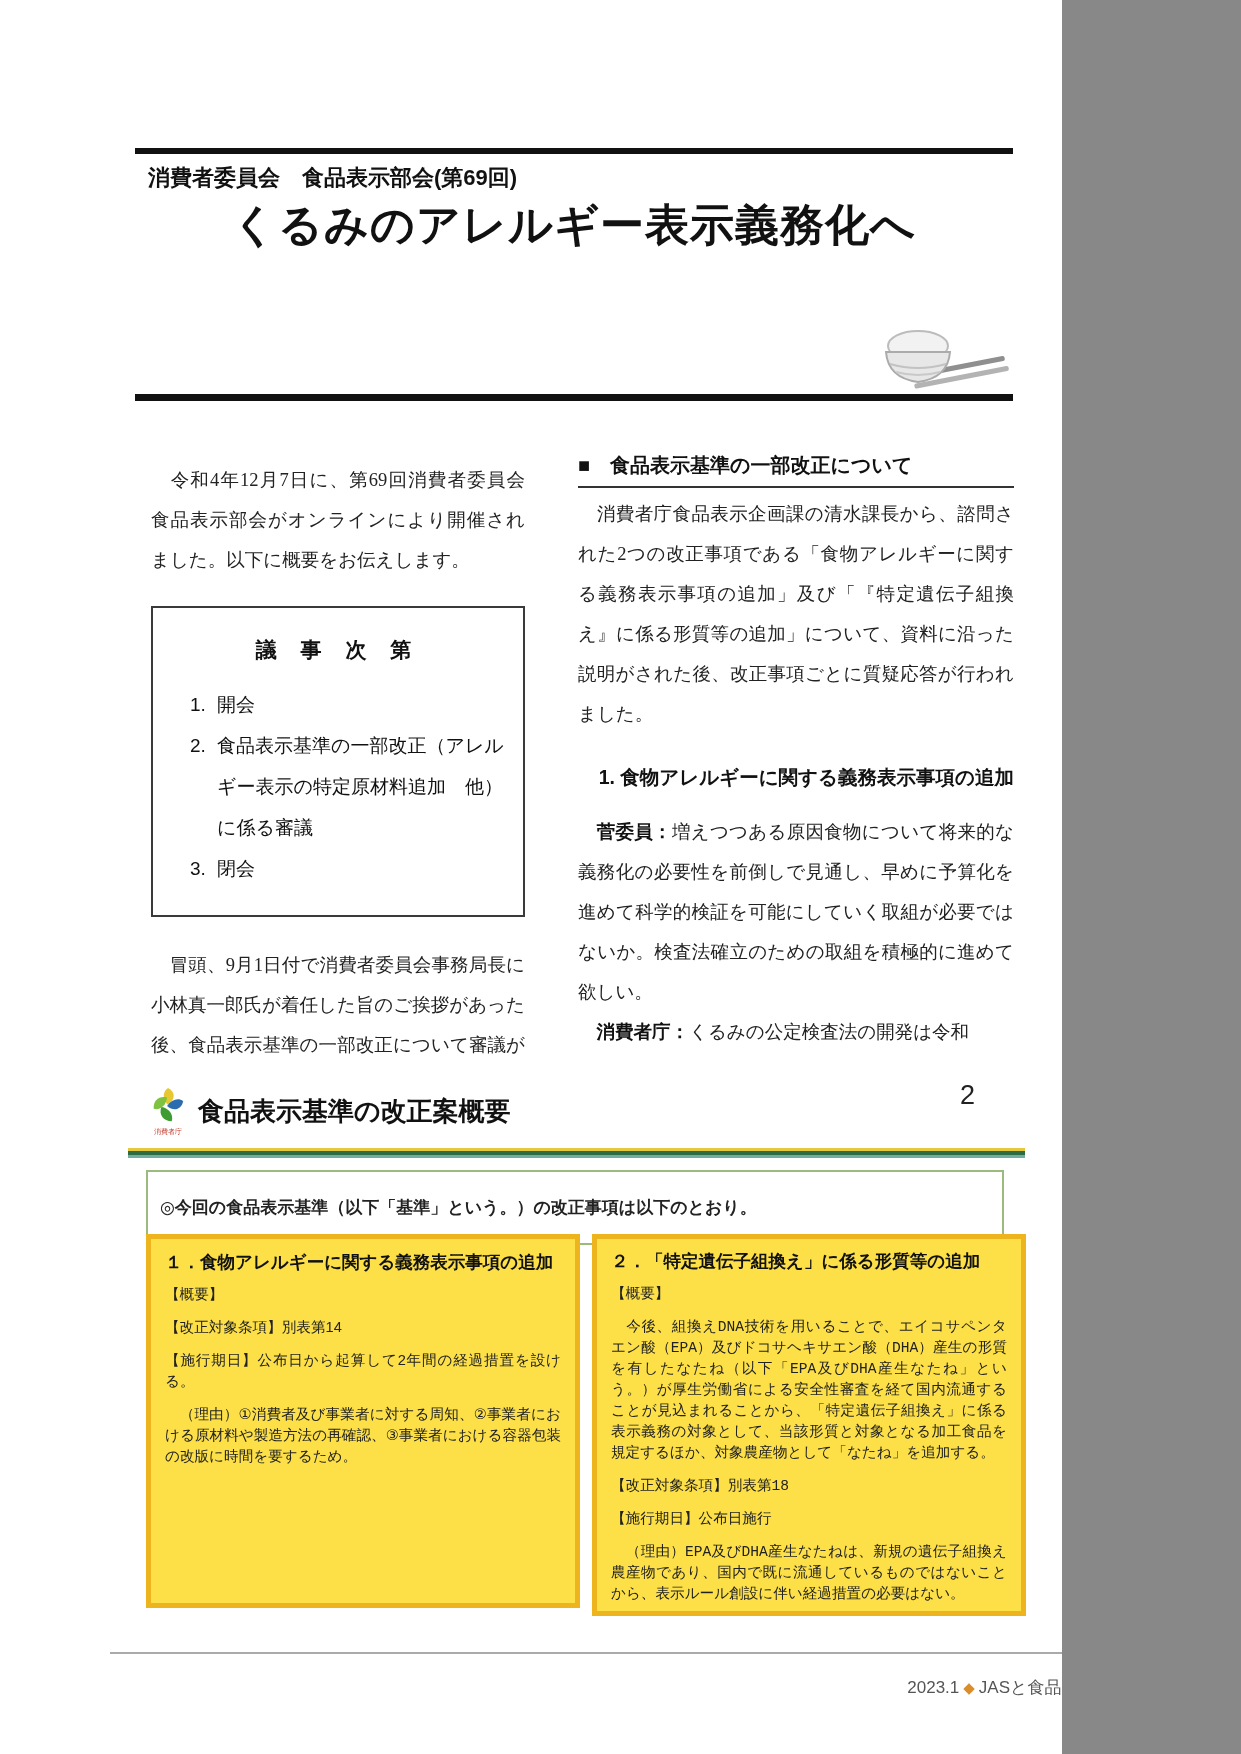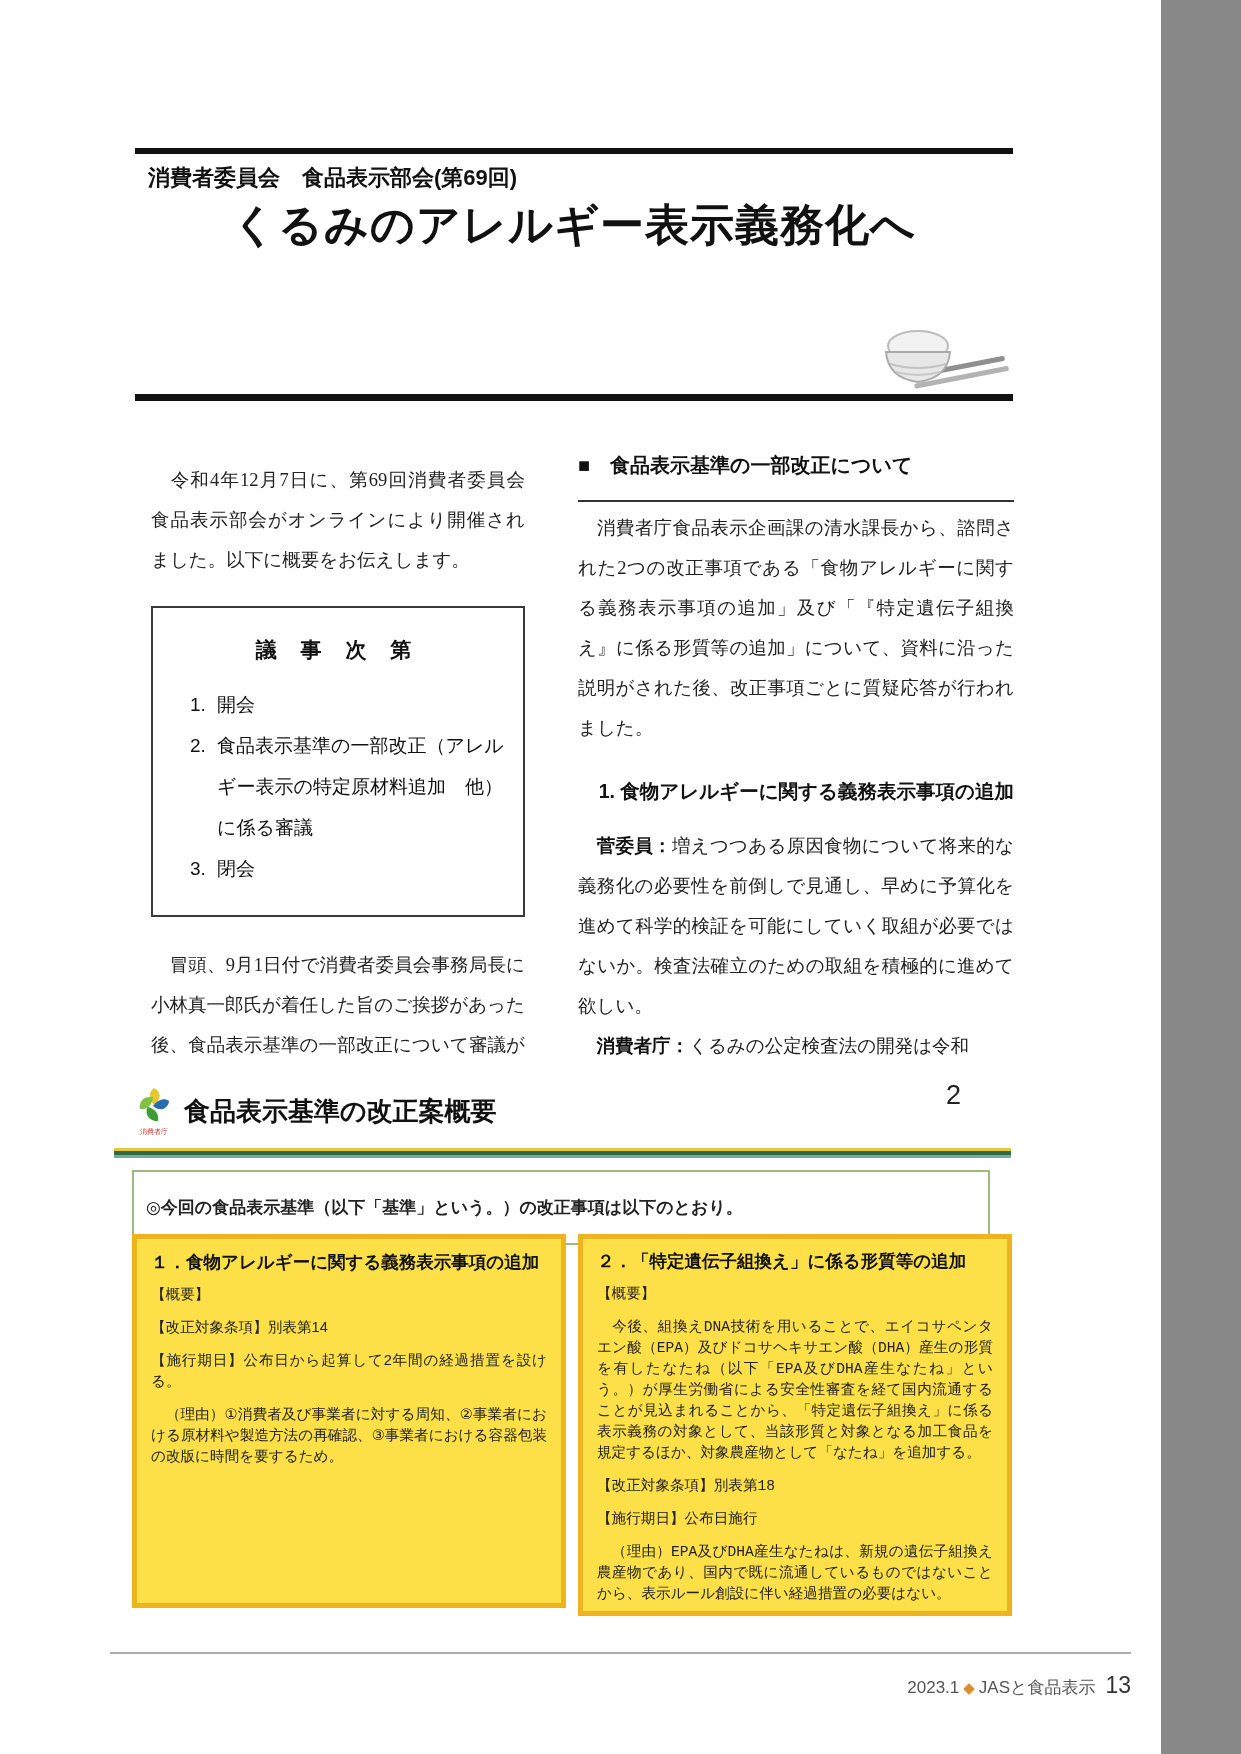--- a/index.html
+++ b/index.html
@@ -1,18 +1,18 @@
 <!DOCTYPE html>
 <html><head>
 <meta charset="utf-8">
 <style>
   html,body{margin:0;padding:0;background:#888;}
   .page{
     position:relative;
-    width:1161px;height:1754px;
+    width:1062px;height:1754px;
     background:#ffffff;
     font-family:"Liberation Serif","DejaVu Serif",serif;
     color:#1a1a1a;
     overflow:hidden;
   }
 
   
   .rule-top{position:absolute;left:135px;top:148px;width:878px;height:6px;background:#111;}
   .kicker{position:absolute;left:148px;top:163px;width:860px;
     font-family:"Liberation Sans","DejaVu Sans",sans-serif;
@@ -35,27 +35,27 @@
 
   .agenda-box{border:2px solid #3a3a3a;margin-top:26px;padding:22px 18px 26px 18px;}
   .agenda-title{text-align:center;font-family:"Liberation Sans","DejaVu Sans",sans-serif;
     font-weight:bold;font-size:21px;letter-spacing:9px;color:#111;margin:0 0 14px 0;}
   .agenda-list{font-family:"Liberation Sans","DejaVu Sans",sans-serif;
     font-size:19px;line-height:41px;margin:0;padding-left:40px;color:#111;text-align:left;}
   .agenda-list li{padding-left:6px;}
 
   .sec-head{font-family:"Liberation Sans","DejaVu Sans",sans-serif;
     font-weight:bold;font-size:20px;color:#111;border-bottom:2px solid #333;
-    padding-bottom:22px;margin:0 0 6px 0;line-height:26px;text-align:left;}
+    padding-bottom:8px;margin:0 0 6px 0;line-height:26px;text-align:left;}
   .sub-head{font-family:"Liberation Sans","DejaVu Sans",sans-serif;
     font-weight:bold;font-size:19.5px;color:#111;margin:30px 0 22px 8px;line-height:26px;text-align:right;}
   .speaker{font-family:"Liberation Sans","DejaVu Sans",sans-serif;font-weight:bold;color:#111;}
 
   
-  .slide{position:absolute;left:110px;top:1068px;width:905px;height:566px;background:#fff;
+  .slide{position:absolute;left:124px;top:1068px;width:905px;height:566px;background:#fff;
     font-family:"Liberation Sans","DejaVu Sans",sans-serif;}
   .slide-logo{position:absolute;left:24px;top:18px;width:40px;height:52px;text-align:center;}
   .slide-logo .cap{font-size:7px;color:#c0392b;line-height:8px;display:block;}
   .slide-title{position:absolute;left:74px;top:26px;font-size:26px;font-weight:bold;color:#111;}
   .slide-page{position:absolute;left:836px;top:12px;font-size:27px;color:#222;}
   .stripe{position:absolute;left:4px;top:80px;width:897px;height:10px;
     background:linear-gradient(to bottom,#e6c83c 0,#e6c83c 3px,#2e6b45 3px,#2e6b45 7px,#6fae9e 7px,#6fae9e 10px);}
   .lead-box{position:absolute;left:22px;top:102px;width:830px;border:2px solid #9cb97e;
     padding:24px 12px;font-size:17px;font-weight:bold;color:#222;}
   .ybox{position:absolute;border:5px solid #edb41e;background:#fde047;padding:10px 14px;box-sizing:border-box;}

